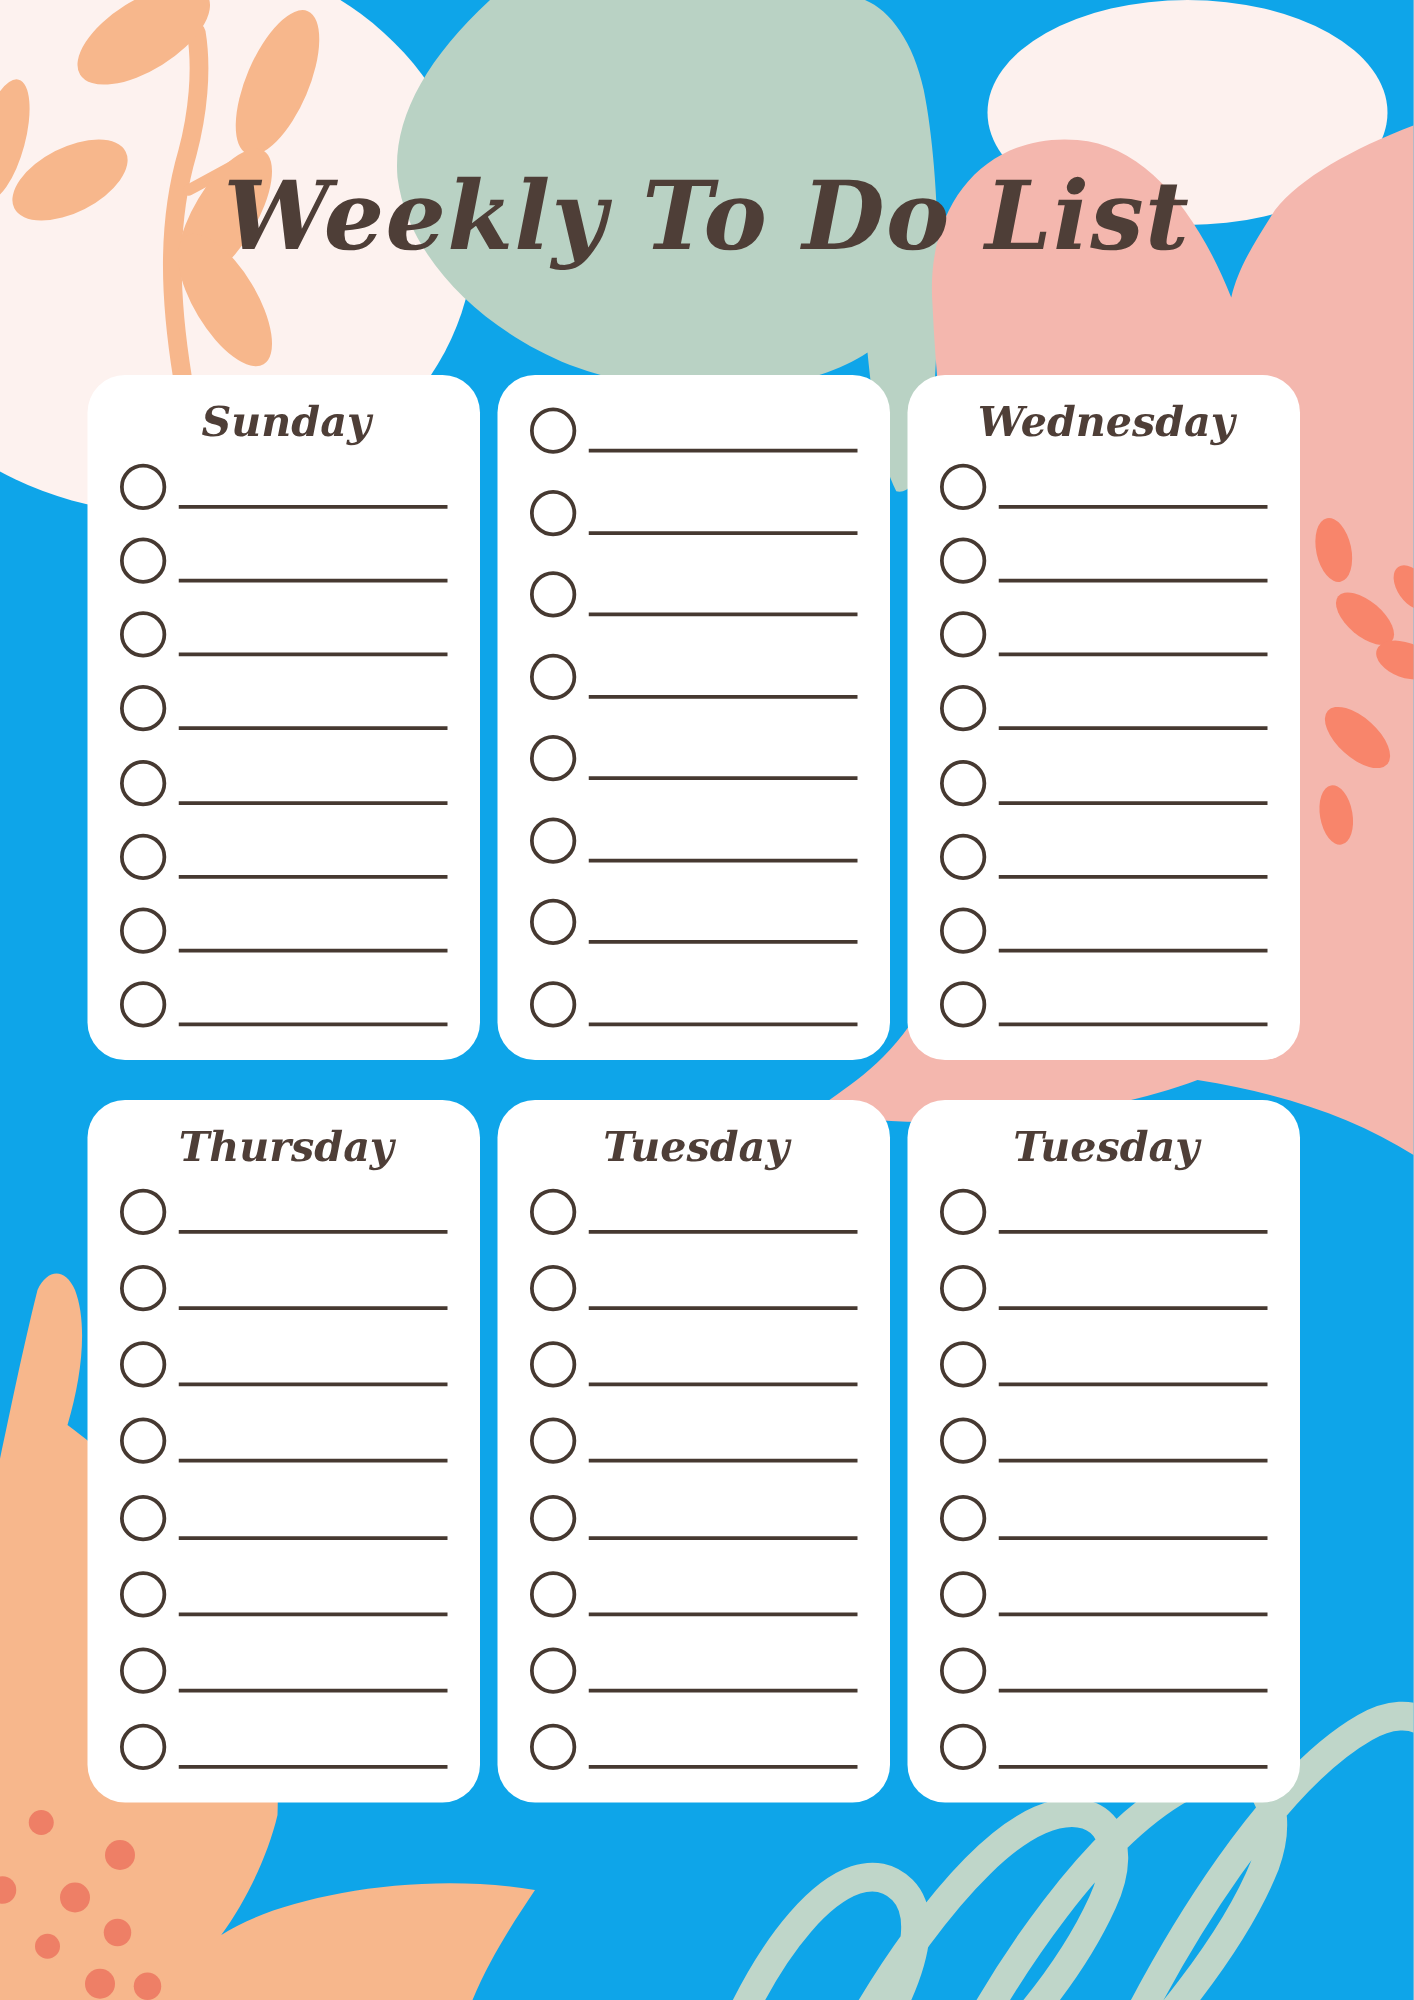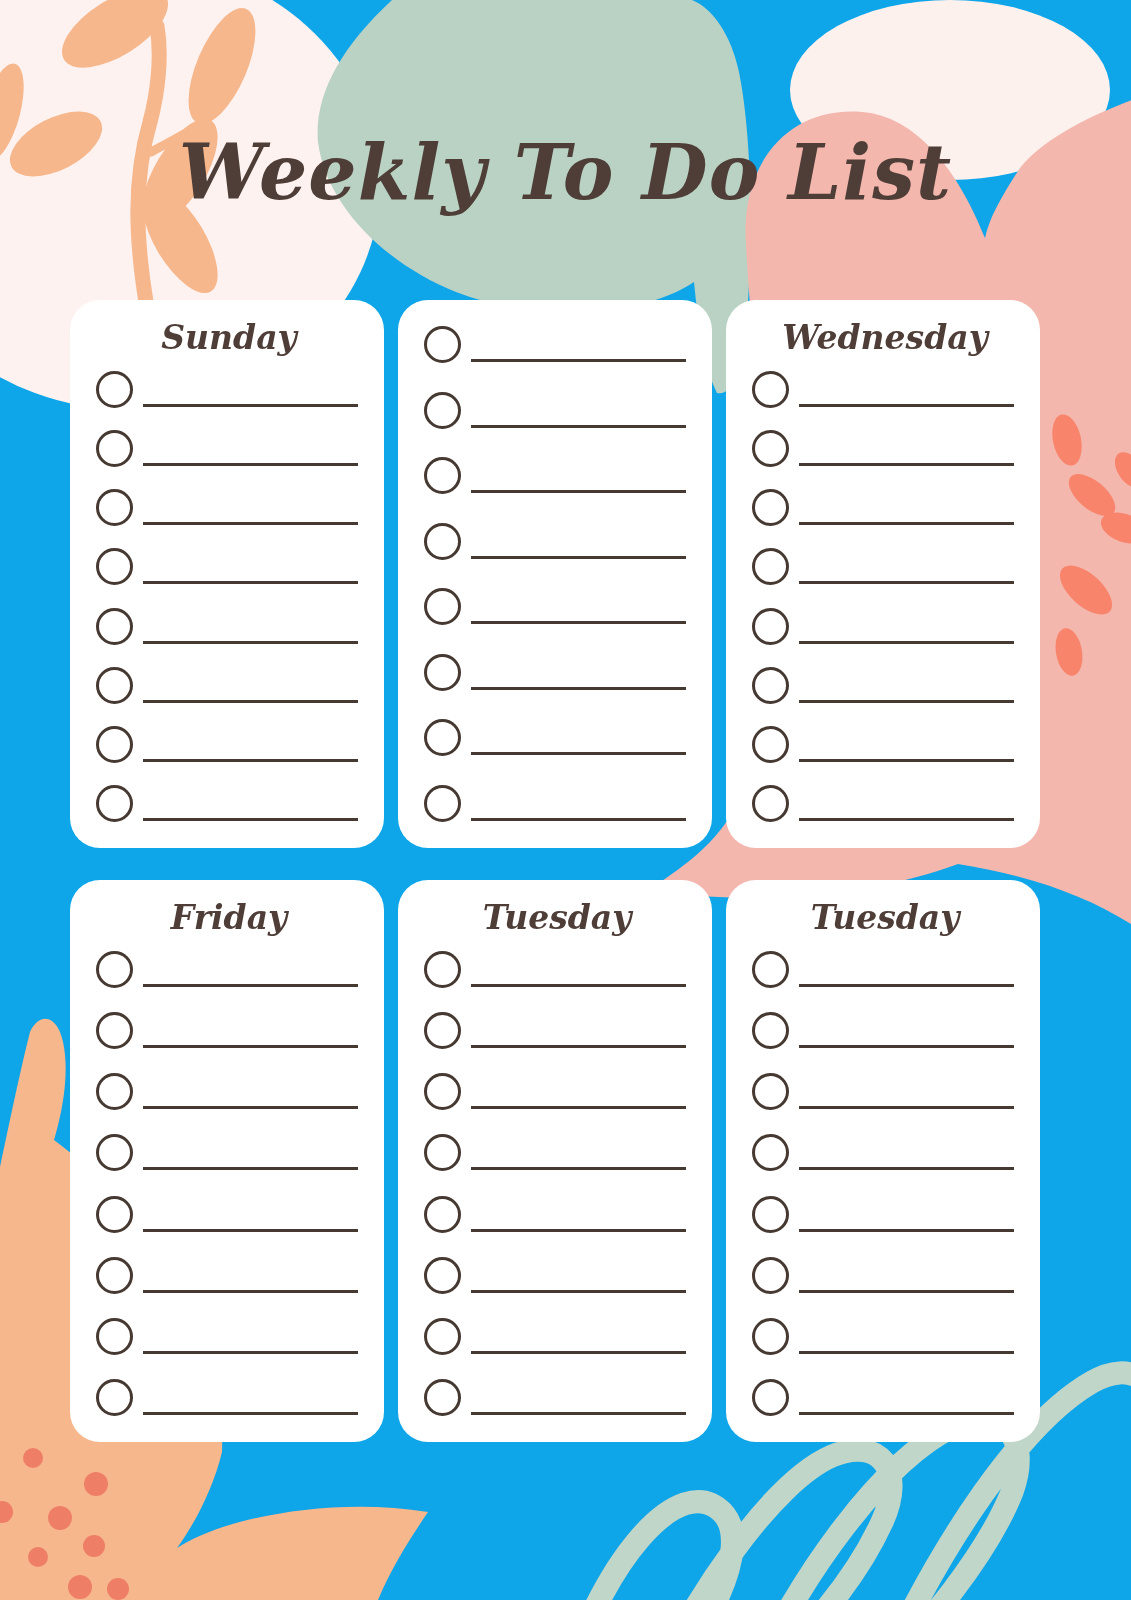--- a/index.html
+++ b/index.html
@@ -279,21 +279,21 @@
     </div>
 
     <div class="row">
       <span class="circle"></span>
       <span class="line"></span>
     </div>
   </div>
     </section>
 
     <section class="card">
-      <h2 class="day">Friday</h2>
+      <h2 class="day">Thursday</h2>
       <div class="rows">
     <div class="row">
       <span class="circle"></span>
       <span class="line"></span>
     </div>
 
     <div class="row">
       <span class="circle"></span>
       <span class="line"></span>
     </div>

